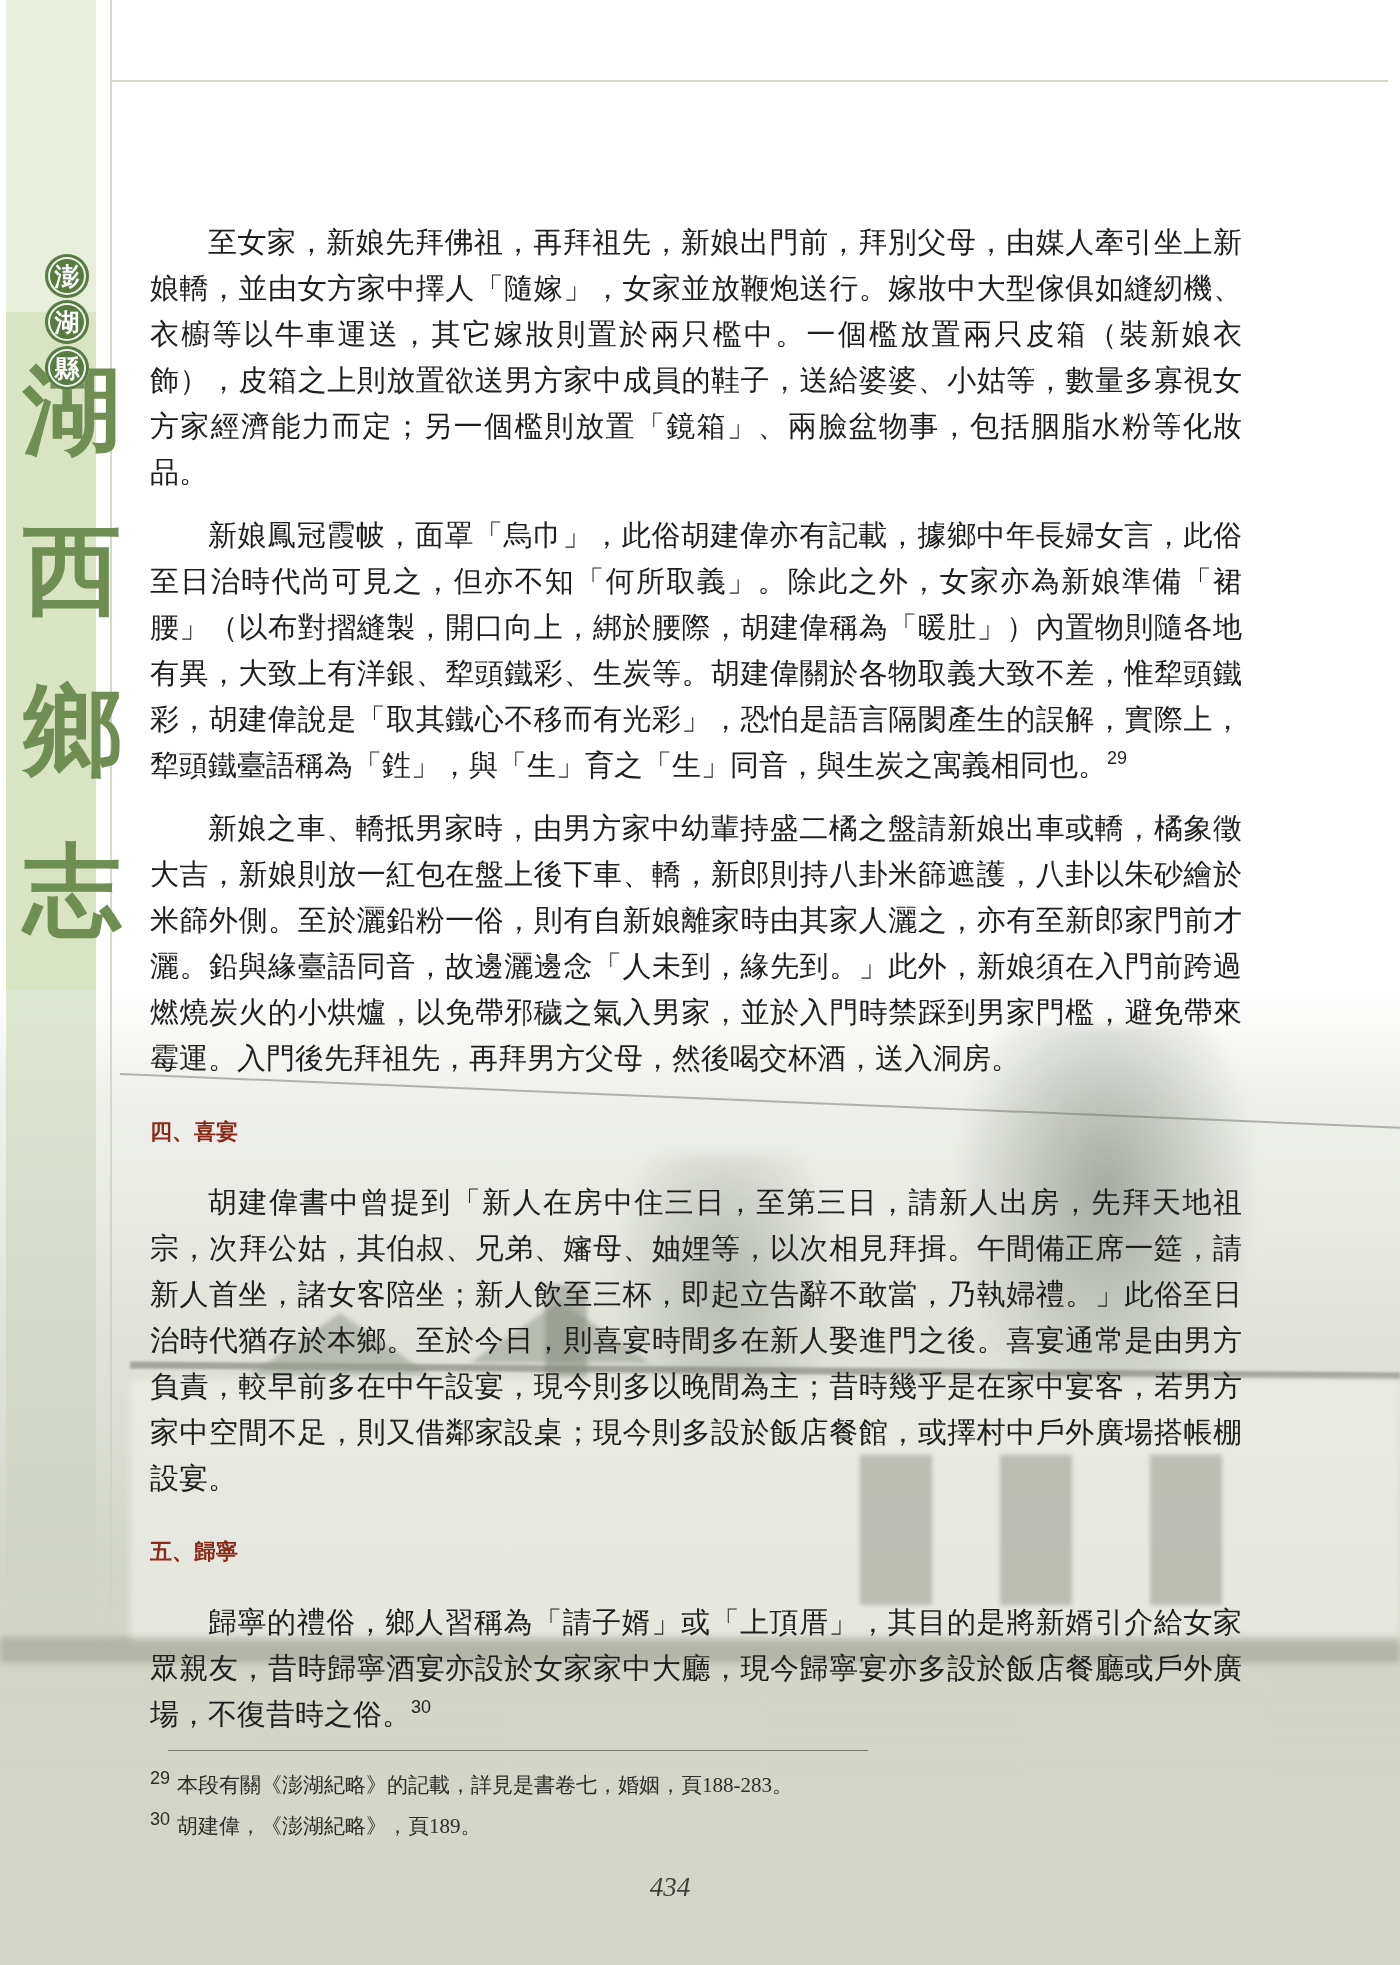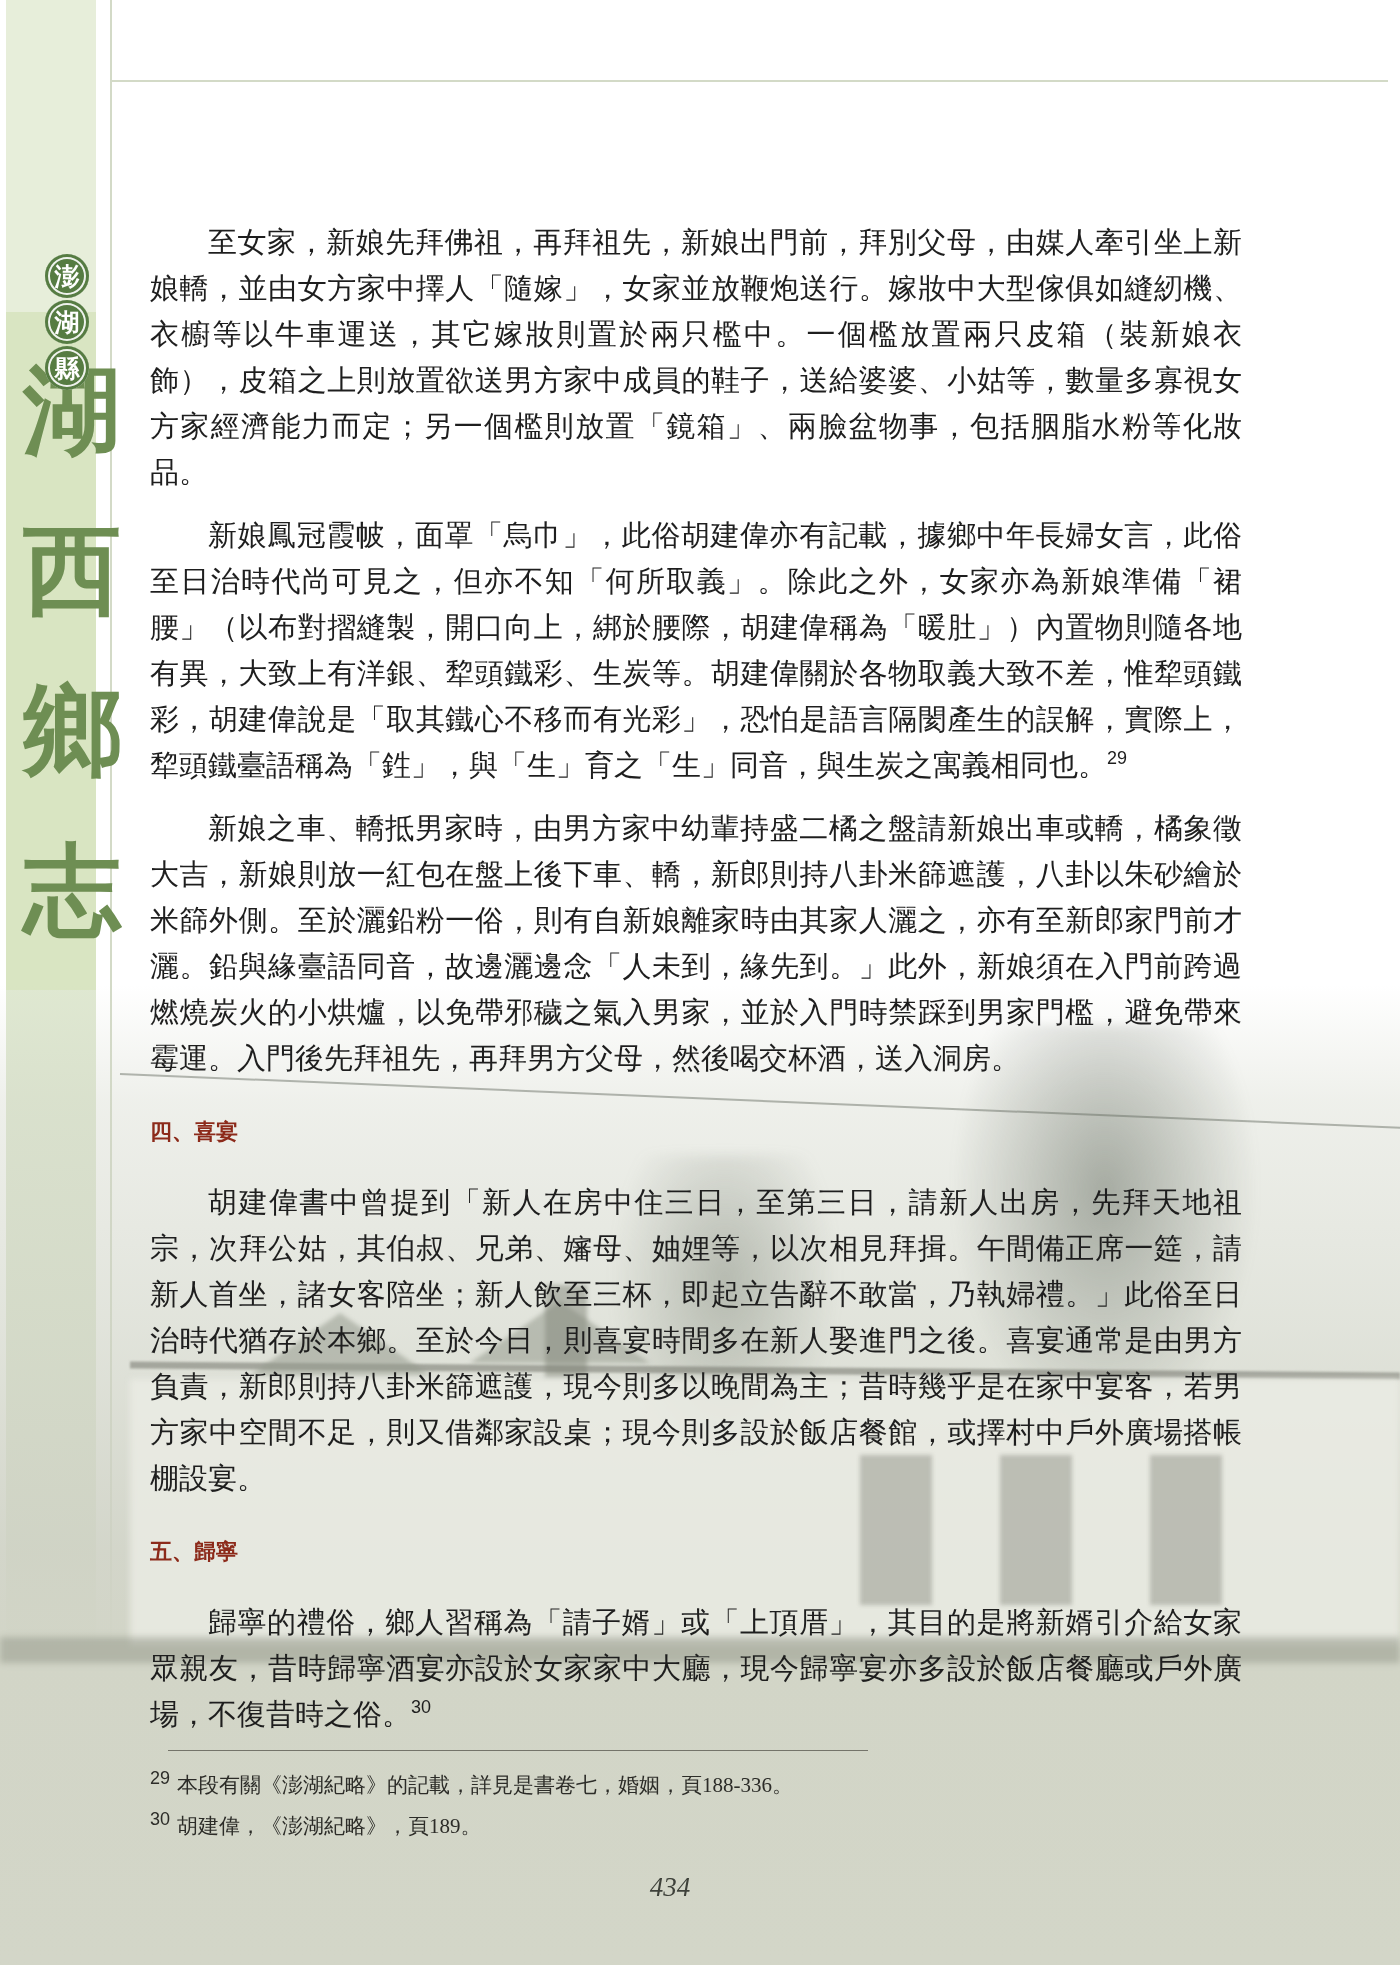--- a/index.html
+++ b/index.html
@@ -125,28 +125,28 @@
     <div class="door door2"></div>
     <div class="door door3"></div>
     <div class="base-shadow"></div>
   </div>
 
   <div class="content">
       <p class="body-para">至女家，新娘先拜佛祖，再拜祖先，新娘出門前，拜別父母，由媒人牽引坐上新娘轎，並由女方家中擇人「隨嫁」，女家並放鞭炮送行。嫁妝中大型傢俱如縫紉機、衣櫥等以牛車運送，其它嫁妝則置於兩只檻中。一個檻放置兩只皮箱（裝新娘衣飾），皮箱之上則放置欲送男方家中成員的鞋子，送給婆婆、小姑等，數量多寡視女方家經濟能力而定；另一個檻則放置「鏡箱」、兩臉盆物事，包括胭脂水粉等化妝品。</p>
       <p class="body-para">新娘鳳冠霞帔，面罩「烏巾」，此俗胡建偉亦有記載，據鄉中年長婦女言，此俗至日治時代尚可見之，但亦不知「何所取義」。除此之外，女家亦為新娘準備「裙腰」（以布對摺縫製，開口向上，綁於腰際，胡建偉稱為「暖肚」）內置物則隨各地有異，大致上有洋銀、犂頭鐵彩、生炭等。胡建偉關於各物取義大致不差，惟犂頭鐵彩，胡建偉說是「取其鐵心不移而有光彩」，恐怕是語言隔閡產生的誤解，實際上，犂頭鐵臺語稱為「鉎」，與「生」育之「生」同音，與生炭之寓義相同也。<sup class="fn-ref">29</sup></p>
       <p class="body-para">新娘之車、轎抵男家時，由男方家中幼輩持盛二橘之盤請新娘出車或轎，橘象徵大吉，新娘則放一紅包在盤上後下車、轎，新郎則持八卦米篩遮護，八卦以朱砂繪於米篩外側。至於灑鉛粉一俗，則有自新娘離家時由其家人灑之，亦有至新郎家門前才灑。鉛與緣臺語同音，故邊灑邊念「人未到，緣先到。」此外，新娘須在入門前跨過燃燒炭火的小烘爐，以免帶邪穢之氣入男家，並於入門時禁踩到男家門檻，避免帶來霉運。入門後先拜祖先，再拜男方父母，然後喝交杯酒，送入洞房。</p>
       <h2 class="section-heading">四、喜宴</h2>
-      <p class="body-para">胡建偉書中曾提到「新人在房中住三日，至第三日，請新人出房，先拜天地祖宗，次拜公姑，其伯叔、兄弟、嬸母、妯娌等，以次相見拜揖。午間備正席一筵，請新人首坐，諸女客陪坐；新人飲至三杯，即起立告辭不敢當，乃執婦禮。」此俗至日治時代猶存於本鄉。至於今日，則喜宴時間多在新人娶進門之後。喜宴通常是由男方負責，新郎則持八卦米篩遮護，現今則多以晚間為主；昔時幾乎是在家中宴客，若男方家中空間不足，則又借鄰家設桌；現今則多設於飯店餐館，或擇村中戶外廣場搭帳棚設宴。</p>
+      <p class="body-para">胡建偉書中曾提到「新人在房中住三日，至第三日，請新人出房，先拜天地祖宗，次拜公姑，其伯叔、兄弟、嬸母、妯娌等，以次相見拜揖。午間備正席一筵，請新人首坐，諸女客陪坐；新人飲至三杯，即起立告辭不敢當，乃執婦禮。」此俗至日治時代猶存於本鄉。至於今日，則喜宴時間多在新人娶進門之後。喜宴通常是由男方負責，較早前多在中午設宴，現今則多以晚間為主；昔時幾乎是在家中宴客，若男方家中空間不足，則又借鄰家設桌；現今則多設於飯店餐館，或擇村中戶外廣場搭帳棚設宴。</p>
       <h2 class="section-heading">五、歸寧</h2>
       <p class="body-para">歸寧的禮俗，鄉人習稱為「請子婿」或「上頂厝」，其目的是將新婿引介給女家眾親友，昔時歸寧酒宴亦設於女家家中大廳，現今歸寧宴亦多設於飯店餐廳或戶外廣場，不復昔時之俗。<sup class="fn-ref">30</sup></p>
     </div>
 
   <div class="footnotes">
     <div class="fn-rule"></div>
     <div class="fn-list">
-        <div class="fn-item"><span class="fn-num">29</span><span>本段有關《澎湖紀略》的記載，詳見是書卷七，婚姻，頁188-336。</span></div>
+        <div class="fn-item"><span class="fn-num">29</span><span>本段有關《澎湖紀略》的記載，詳見是書卷七，婚姻，頁188-283。</span></div>
         <div class="fn-item"><span class="fn-num">30</span><span>胡建偉，《澎湖紀略》，頁189。</span></div>
       </div>
   </div>
 
   <div class="page-number">434</div>
 
 </div>
 
 </body></html>

